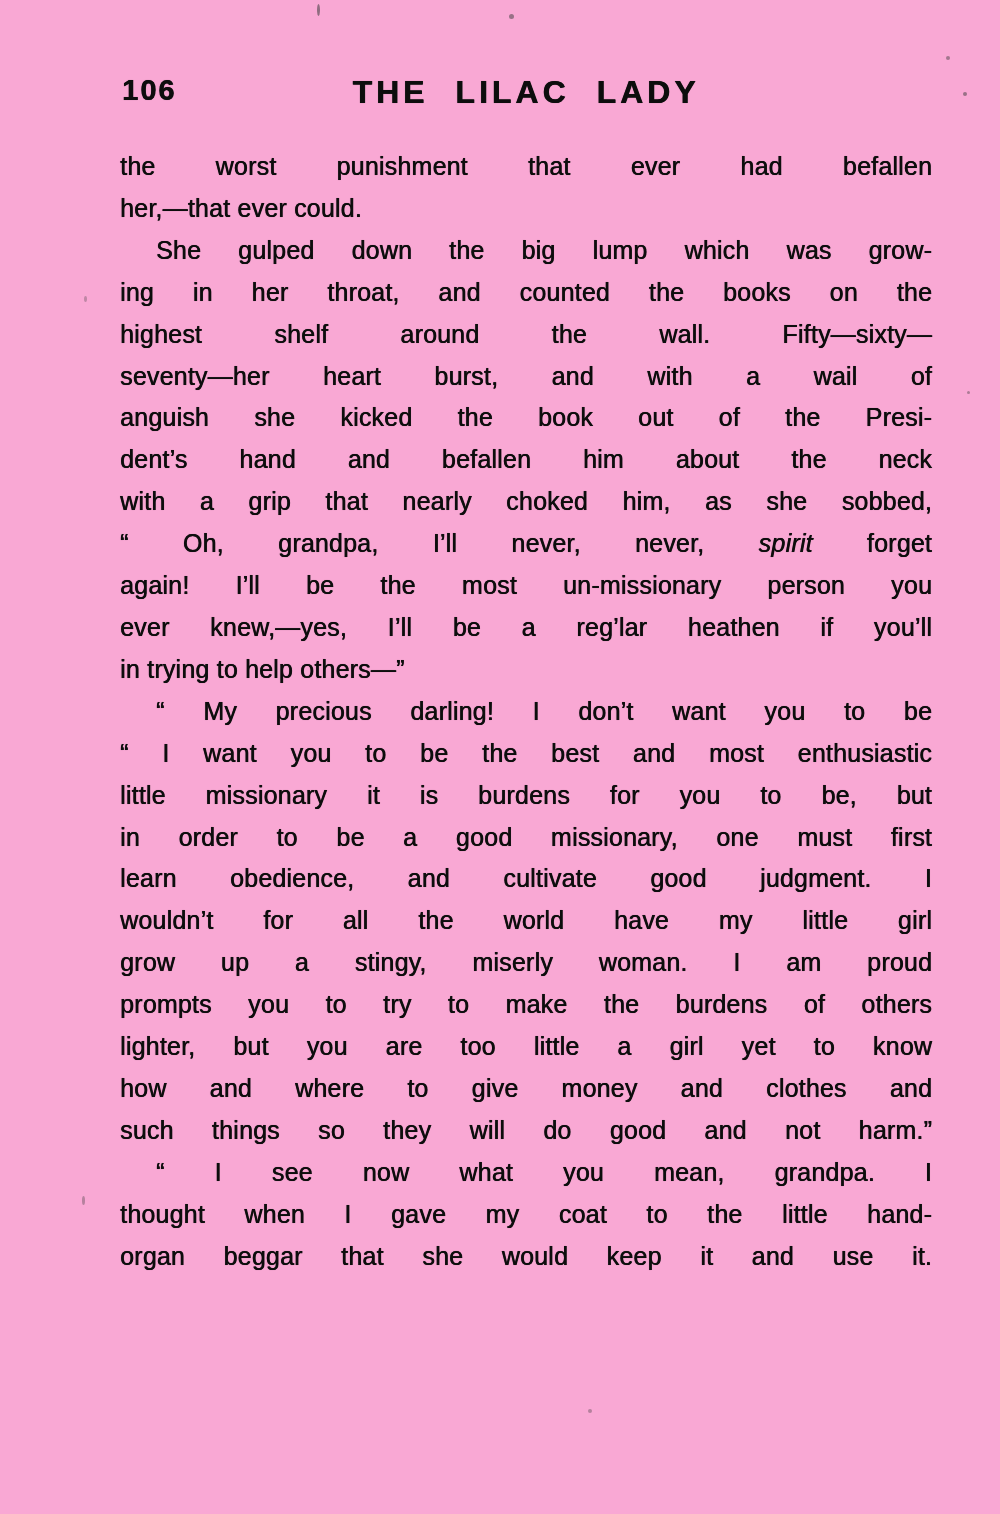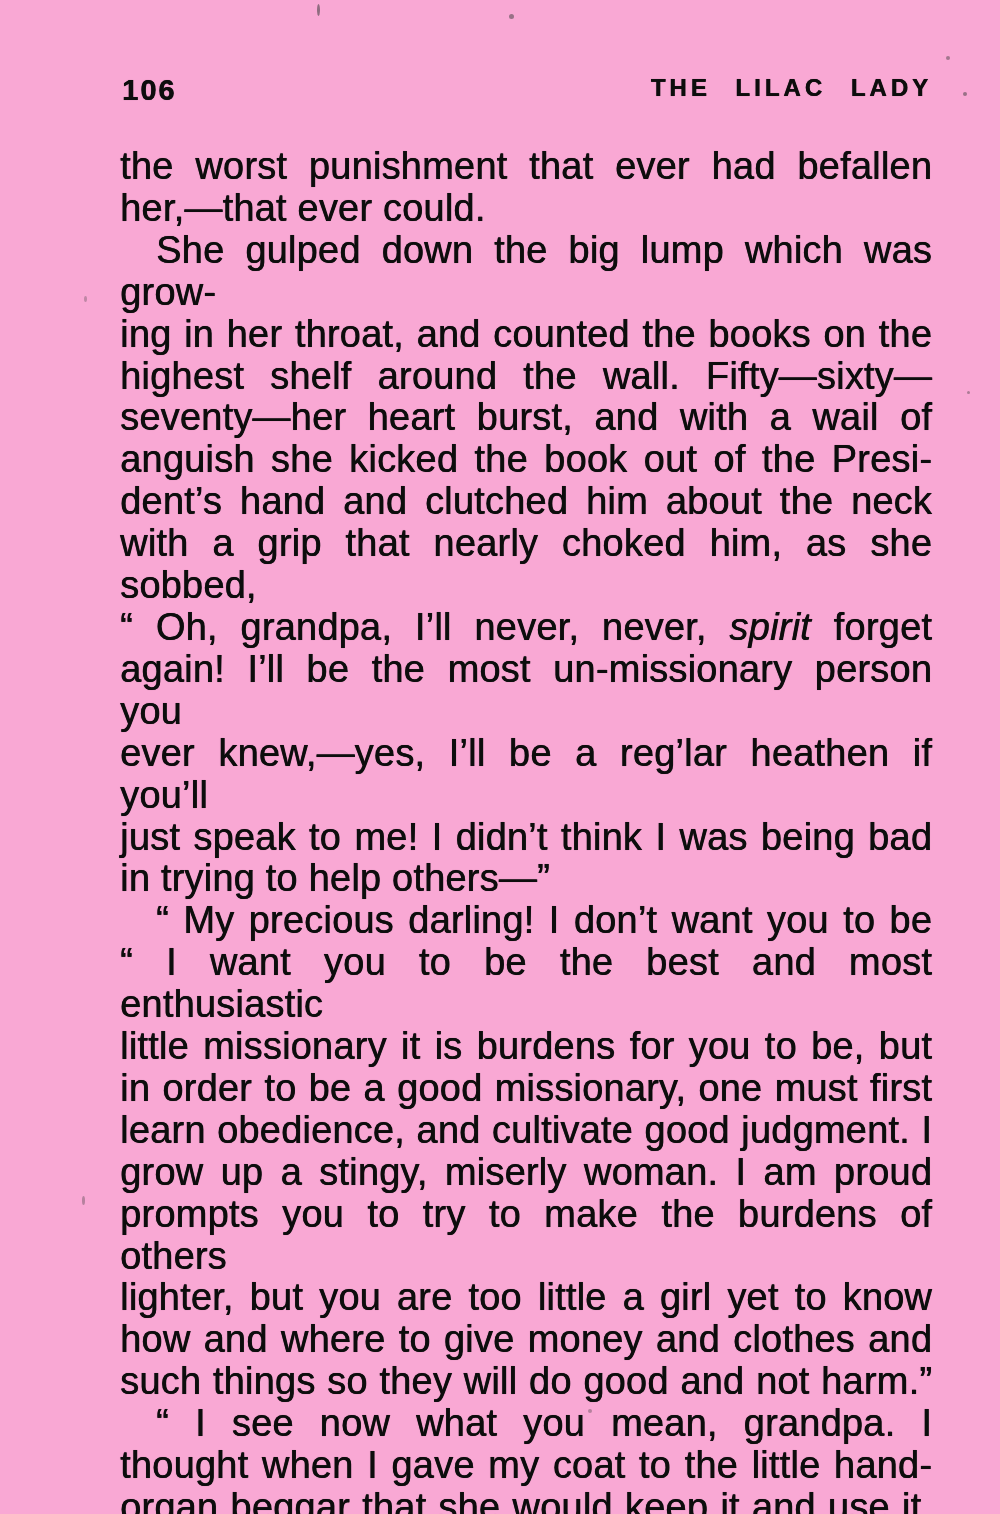--- a/index.html
+++ b/index.html
@@ -27,34 +27,34 @@
     font-size: 29px;
     font-weight: bold;
     letter-spacing: 2px;
   }
   .running-title {
     position: absolute;
     left: 120px;
     top: 74px;
     width: 812px;
     margin: 0;
-    text-align: right;
-    font-size: 24px;
+    text-align: center;
+    font-size: 32px;
     font-weight: bold;
     letter-spacing: 4px;
     word-spacing: 14px;
   }
   .body-lines {
     position: absolute;
     left: 120px;
     top: 146px;
     width: 812px;
   }
   .line {
-    font-size: 38px;
+    font-size: 25px;
     line-height: 41.9px;
     text-align: justify;
     text-align-last: justify;
     letter-spacing: 0.2px;
   }
   .line.last {
     text-align-last: left;
   }
   .line.indent {
     text-indent: 36px;
@@ -78,32 +78,32 @@
   <h1 class="running-title ink">THE LILAC LADY</h1>
 
   <div class="body-lines ink">
       <div class="line"><span>the worst punishment that ever had befallen</span></div>
       <div class="line last"><span>her,—that ever could.</span></div>
       <div class="line indent"><span>She gulped down the big lump which was grow-</span></div>
       <div class="line"><span>ing in her throat, and counted the books on the</span></div>
       <div class="line"><span>highest shelf around the wall. Fifty—sixty—</span></div>
       <div class="line"><span>seventy—her heart burst, and with a wail of</span></div>
       <div class="line"><span>anguish she kicked the book out of the Presi-</span></div>
-      <div class="line"><span>dent’s hand and clutched him about the neck</span></div>
+      <div class="line"><span>dent’s hand and befallen him about the neck</span></div>
       <div class="line"><span>with a grip that nearly choked him, as she sobbed,</span></div>
       <div class="line"><span>“ Oh, grandpa, I’ll never, never, </span><span class="italic">spirit</span><span> forget</span></div>
       <div class="line"><span>again! I’ll be the most un-missionary person you</span></div>
       <div class="line"><span>ever knew,—yes, I’ll be a reg’lar heathen if you’ll</span></div>
-      <div class="line"><span>just speak to me! I didn’t think I was being bad</span></div>
       <div class="line last"><span>in trying to help others—”</span></div>
       <div class="line indent"><span>“ My precious darling! I don’t want you to be</span></div>
       <div class="line"><span>“ I want you to be the best and most enthusiastic</span></div>
       <div class="line"><span>little missionary it is burdens for you to be, but</span></div>
       <div class="line"><span>in order to be a good missionary, one must first</span></div>
       <div class="line"><span>learn obedience, and cultivate good judgment. I</span></div>
+      <div class="line"><span>wouldn’t for all the world have my little girl</span></div>
       <div class="line"><span>grow up a stingy, miserly woman. I am proud</span></div>
       <div class="line"><span>prompts you to try to make the burdens of others</span></div>
       <div class="line"><span>lighter, but you are too little a girl yet to know</span></div>
       <div class="line"><span>how and where to give money and clothes and</span></div>
       <div class="line"><span>such things so they will do good and not harm.”</span></div>
       <div class="line indent"><span>“ I see now what you mean, grandpa. I</span></div>
       <div class="line"><span>thought when I gave my coat to the little hand-</span></div>
       <div class="line"><span>organ beggar that she would keep it and use it.</span></div>
     </div>
 

